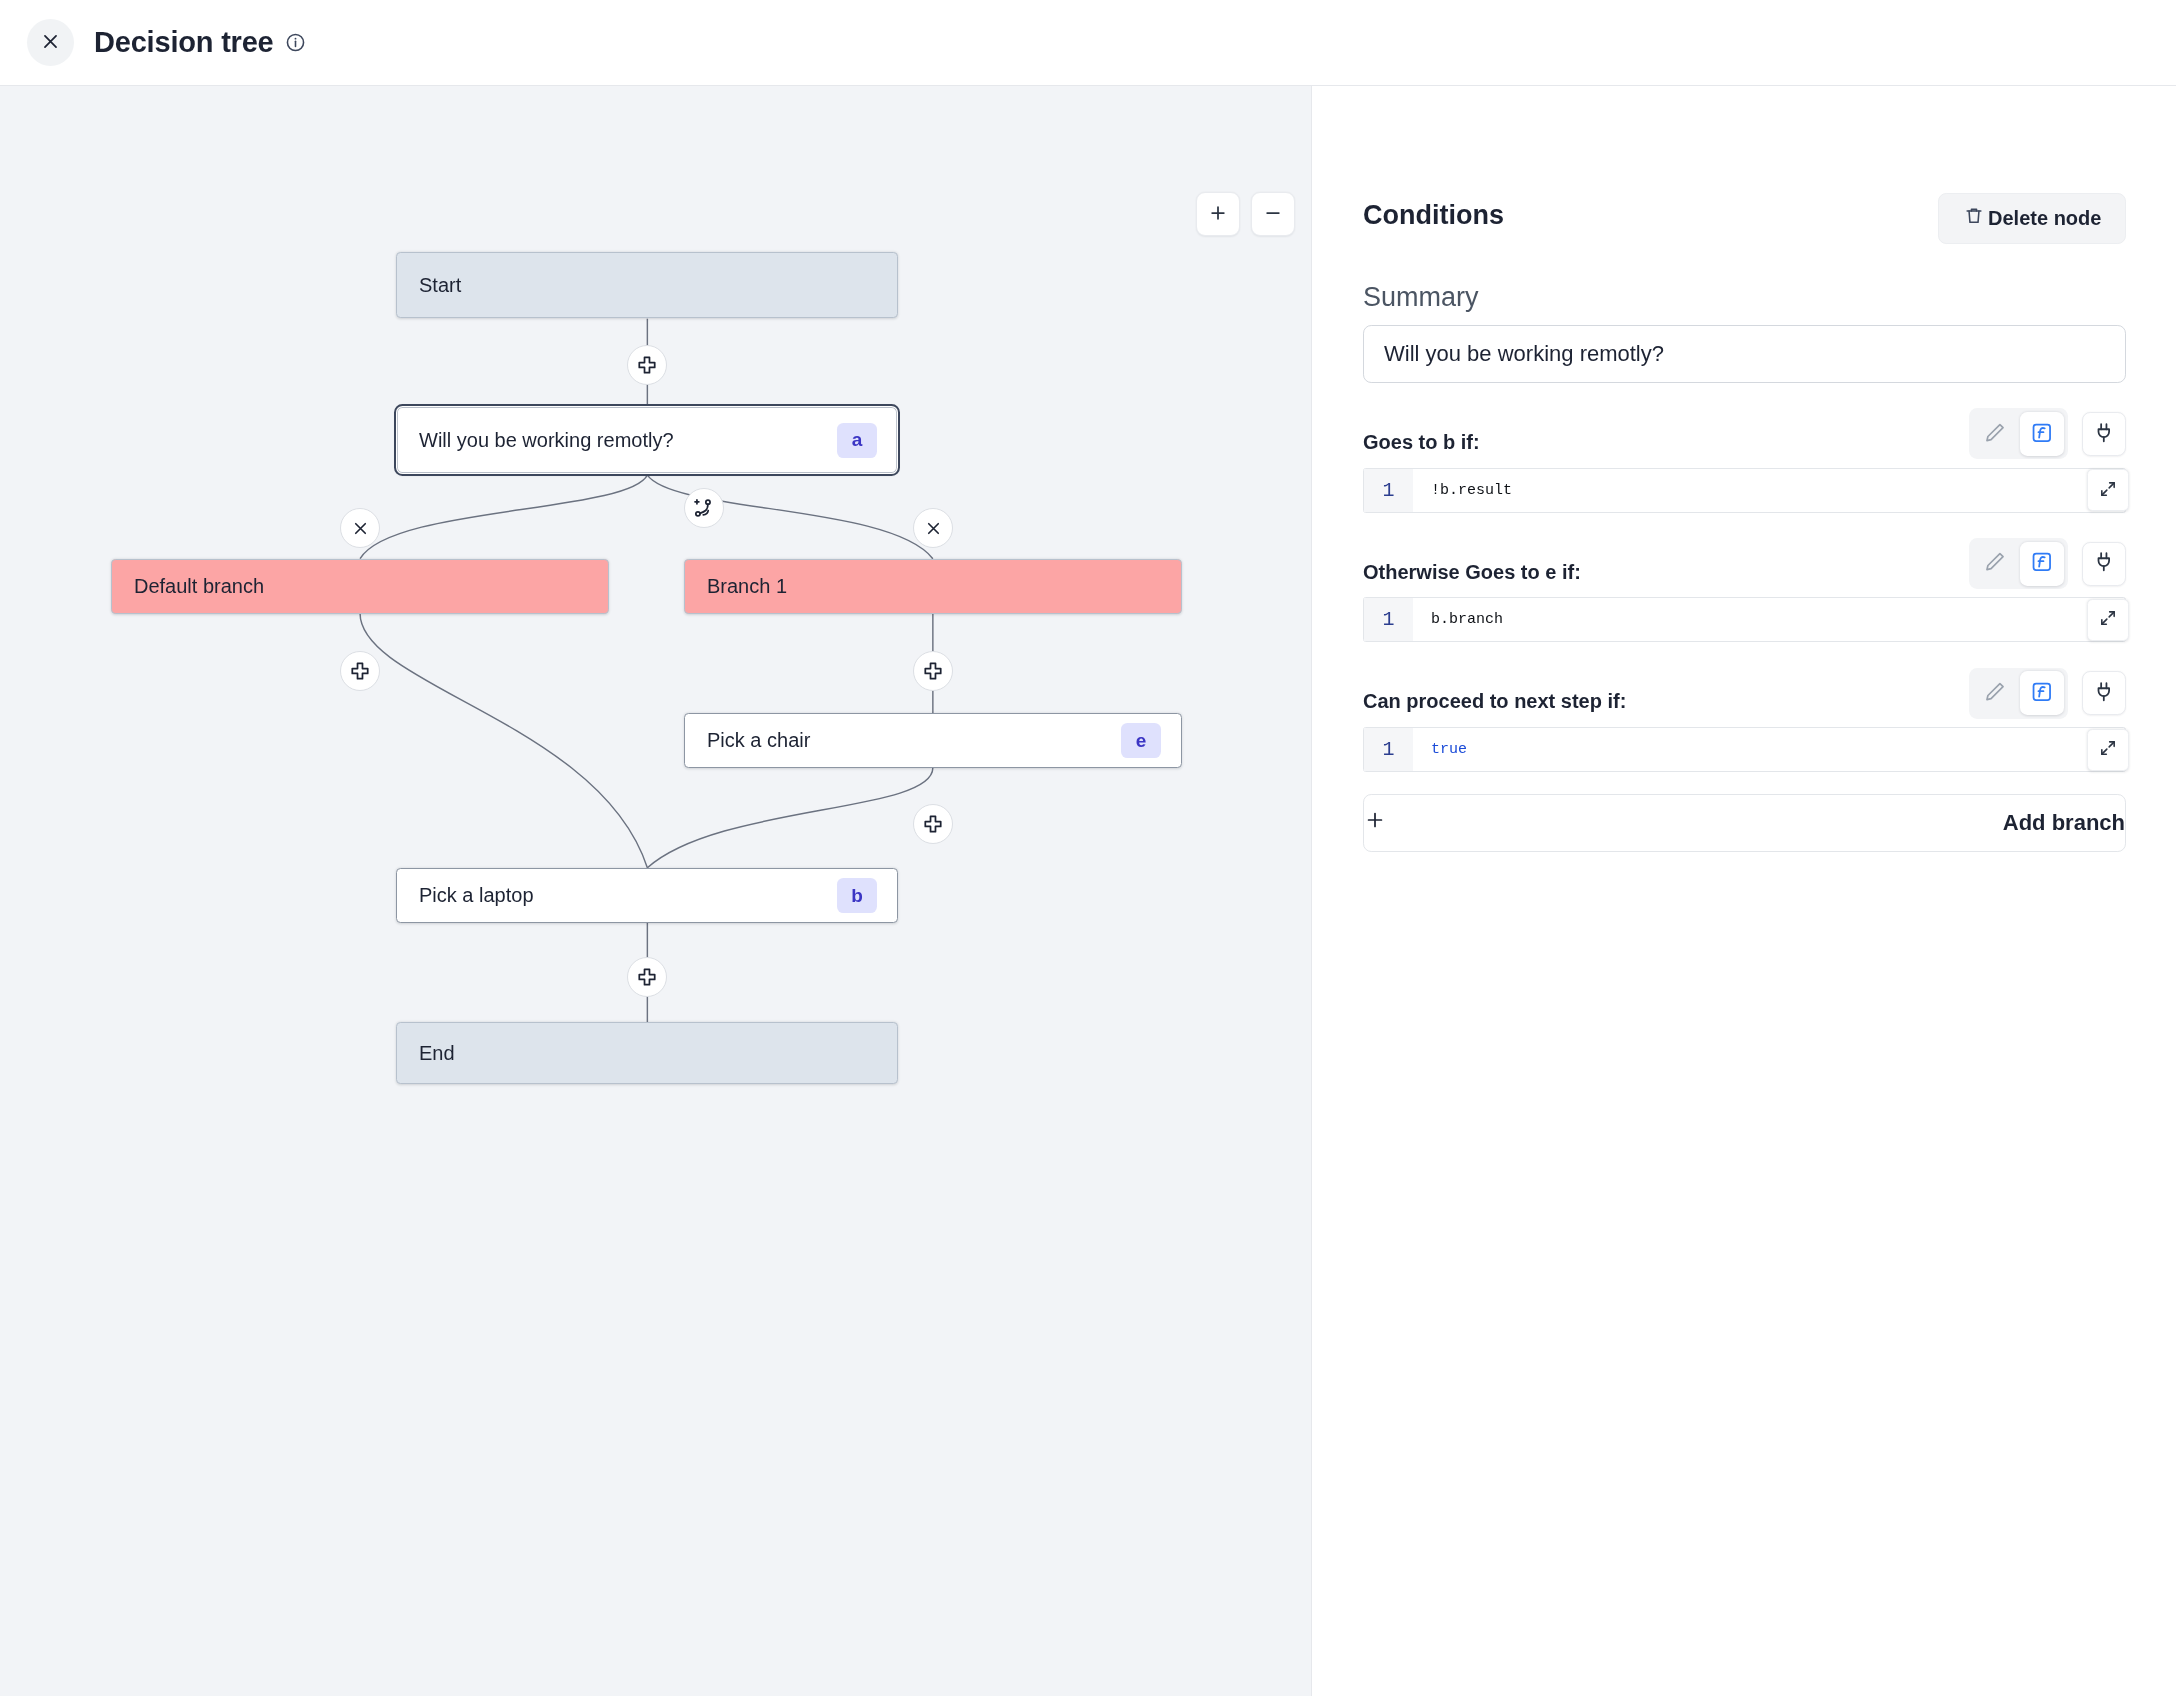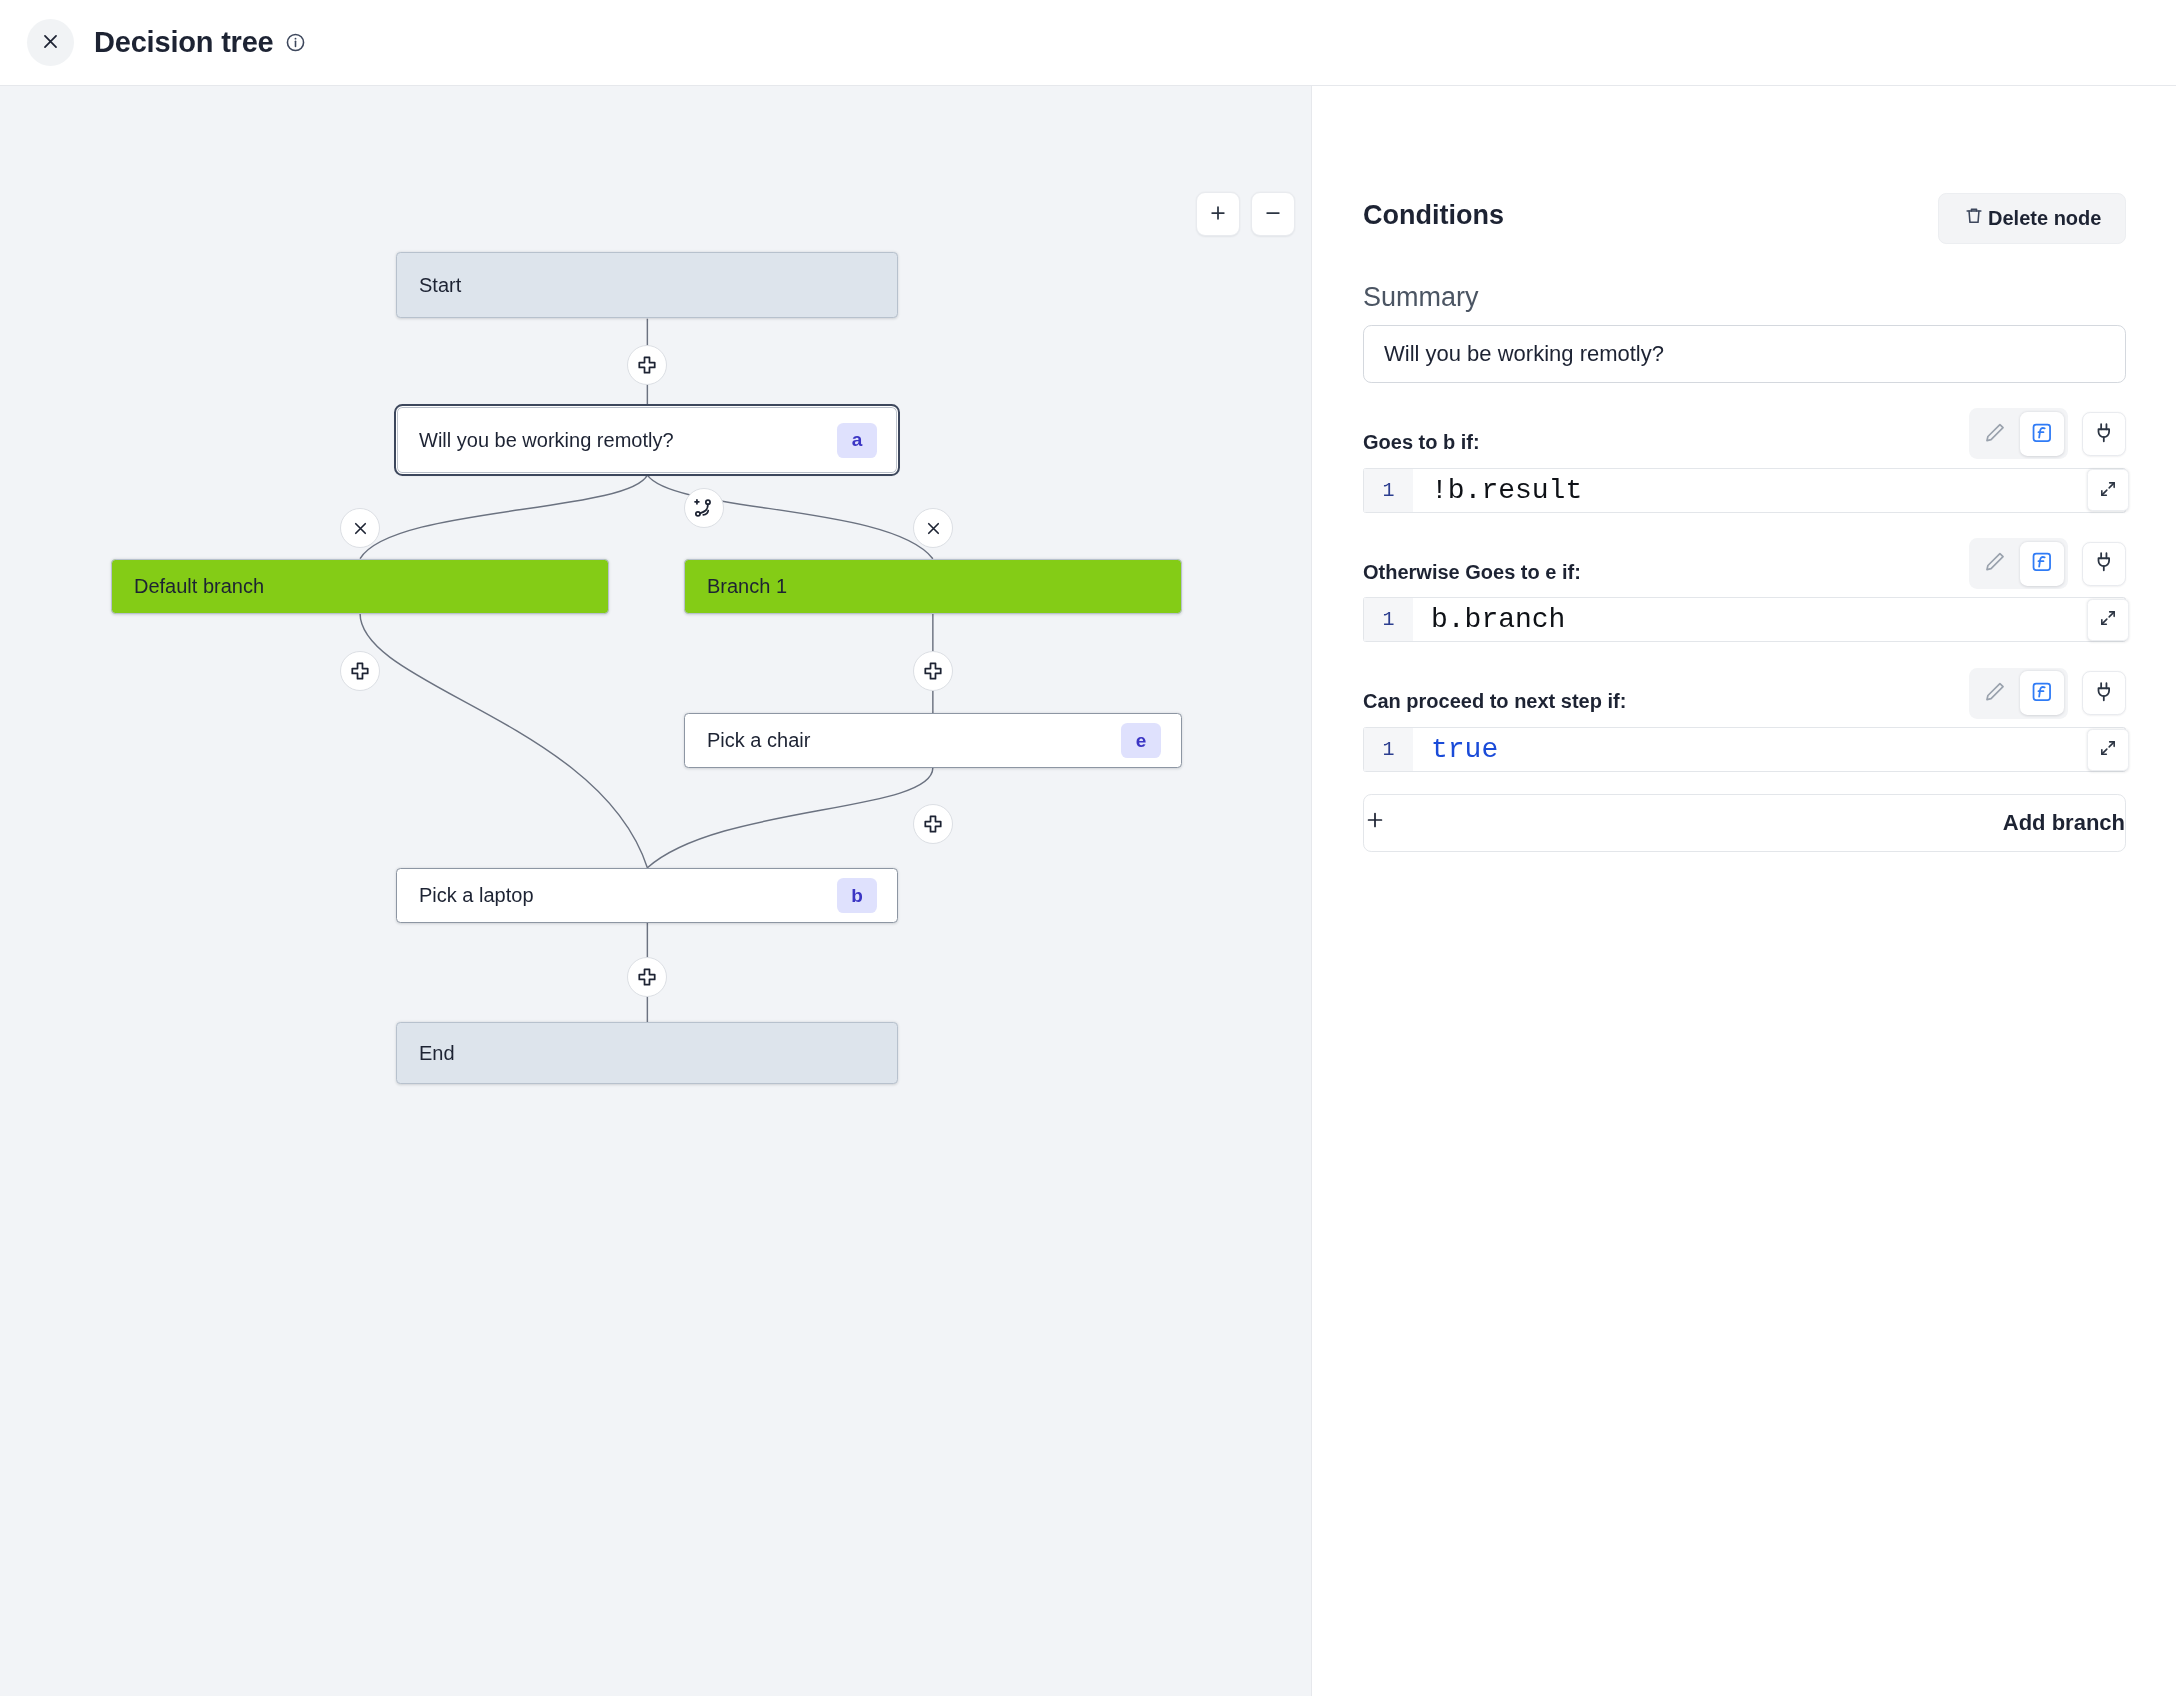--- a/index.html
+++ b/index.html
@@ -64,21 +64,21 @@
     position: absolute; z-index: 3;
     display: flex; align-items: center;
     padding: 0 20px 0 22px;
     border-radius: 4.5px;
     font-size: 20px; color: #1d2333;
     box-shadow: 0 0.9px 2.7px rgba(16,24,40,.16);
     cursor: pointer;
   }
   .node .label { flex: 1; white-space: nowrap; }
   .node-terminal { background: #dde4ec; border: 0.9px solid #b7c1cd; }
-  .node-branch   { background: #84cc16; border: 0.9px solid #b7c1cd; }
+  .node-branch   { background: #fca5a5; border: 0.9px solid #b7c1cd; }
   .node-step     { background: #ffffff; border: 0.9px solid #8d96a3; }
   .node-selected {
     background: #ffffff;
     border: 1.8px solid #ffffff;
     outline: 2.7px solid #3d475c;
     box-shadow: 0 0 0 0.9px #b9bfc9 inset, 0 0.9px 2.7px rgba(16,24,40,.18);
     border-radius: 6.4px;
   }
   .badge {
     display: inline-flex; align-items: center; justify-content: center;
@@ -165,21 +165,21 @@
     width: 49px; flex: 0 0 49px;
     background: #f5f6f8;
     display: flex; align-items: center; justify-content: center;
     font-family: "Liberation Mono", monospace;
     font-size: 20px; color: #2c3e8f;
   }
   .code-line {
     flex: 1; display: flex; align-items: center;
     padding-left: 18px;
     font-family: "Liberation Mono", monospace;
-    font-size: 28px; color: #0e1116;
+    font-size: 15px; color: #0e1116;
     white-space: pre;
   }
   .code-line.kw { color: #1a4bd8; }
   .expand-btn {
     position: absolute; right: -3.6px; top: 50%; transform: translateY(-50%);
     width: 42px; height: 42px; border-radius: 5.5px;
     background: #ffffff; border: 0.9px solid #eceef1;
     box-shadow: 0 0.9px 2.7px rgba(16,24,40,.12);
     display: flex; align-items: center; justify-content: center;
     cursor: pointer;

